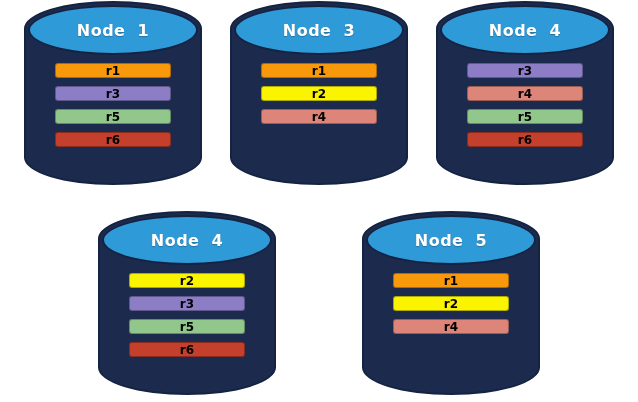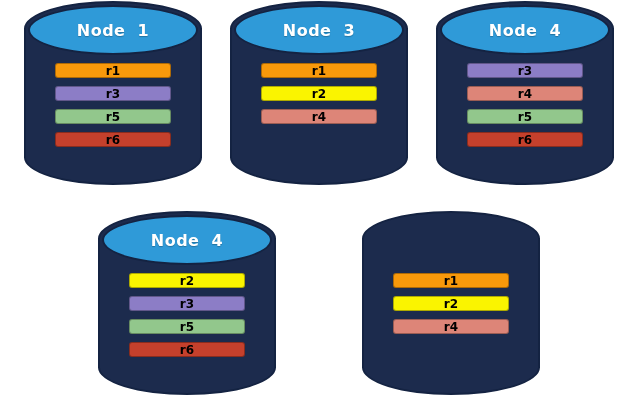--- a/index.html
+++ b/index.html
@@ -171,20 +171,23 @@
             <span>r5</span>
           </div>
           <div class="bar" style="background: rgb(197, 64, 44);">
             <span>r6</span>
           </div>
         </div>
   </div>
 
   <div class="node">
     <div class="node-body"></div>
+    <div class="node-top">
+      <span class="node-title">Node  5</span>
+    </div>
     <div class="bars">
           <div class="bar" style="background: rgb(248, 153, 11);">
             <span>r1</span>
           </div>
           <div class="bar" style="background: rgb(250, 244, 0);">
             <span>r2</span>
           </div>
           <div class="bar" style="background: rgb(221, 133, 120);">
             <span>r4</span>
           </div>

